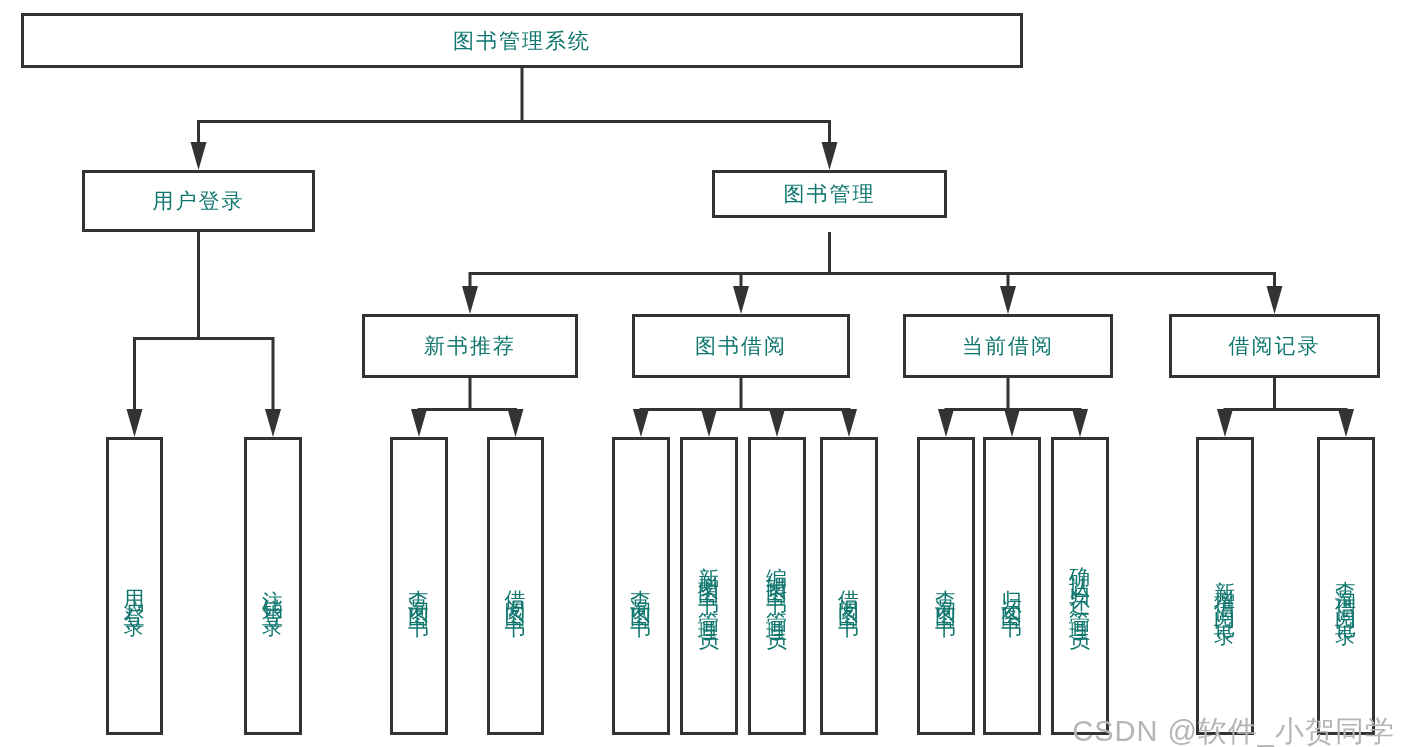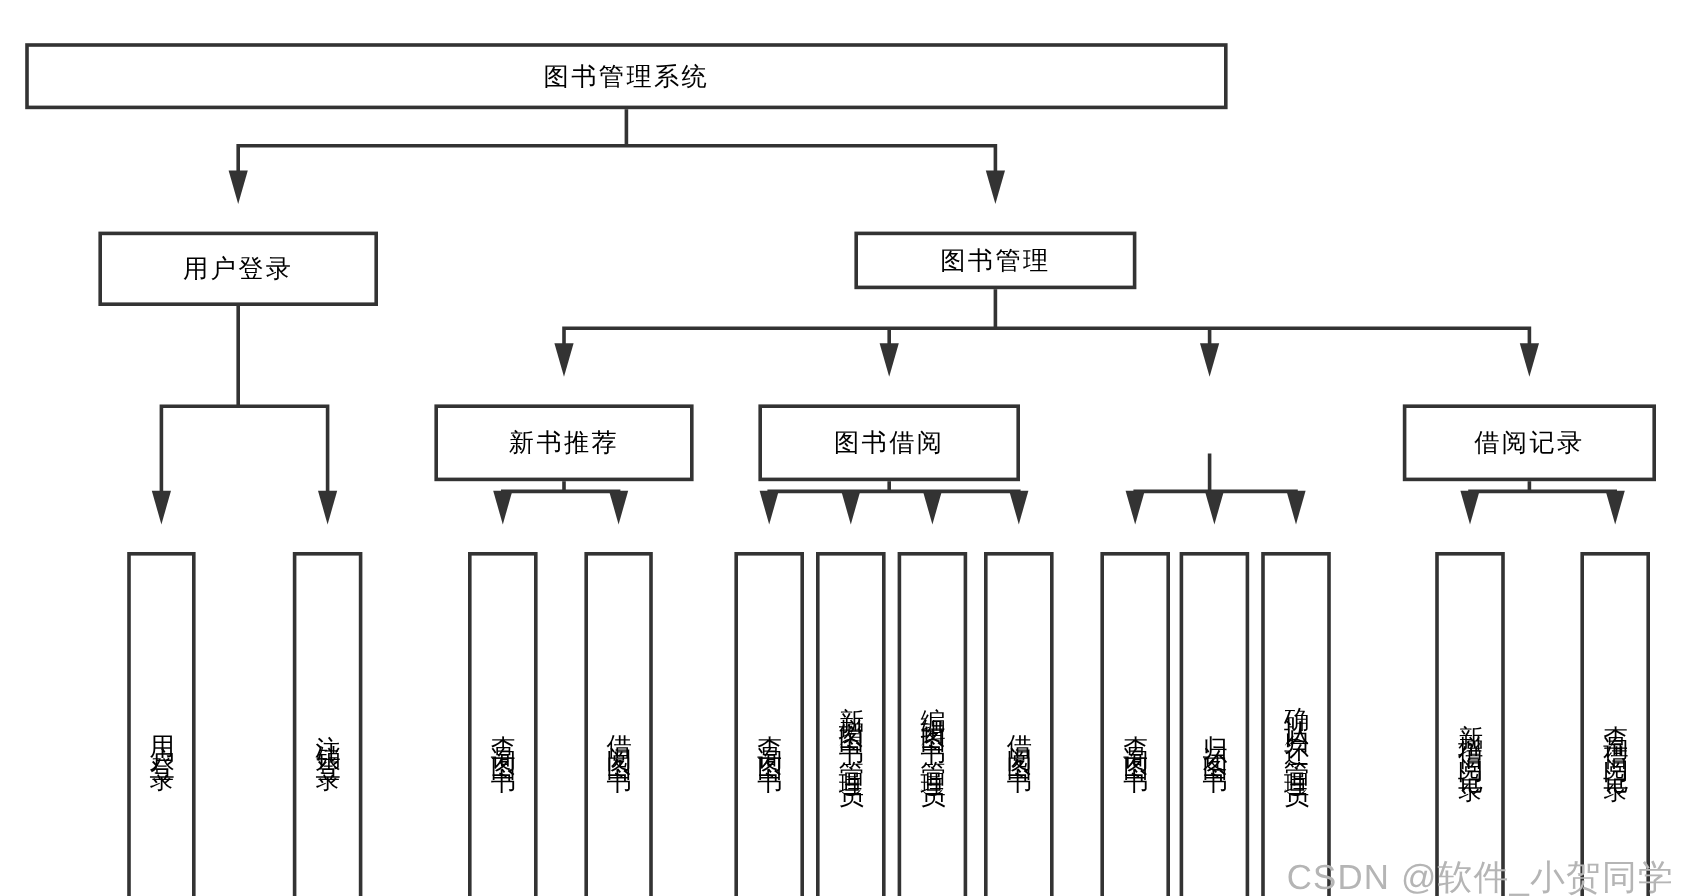--- a/index.html
+++ b/index.html
@@ -3,22 +3,21 @@
 <meta charset="utf-8">
 <style>
   html,body{margin:0;padding:0;background:#fff;}
   body{width:1405px;height:747px;font-family:"Liberation Sans",sans-serif;}
   .canvas{position:relative;width:1405px;height:747px;background:#fff;overflow:hidden;}
   .wires{position:absolute;left:0;top:0;width:1405px;height:747px;}
   .box{
     position:absolute;box-sizing:border-box;
     border:3px solid #333333;background:#ffffff;
     display:flex;align-items:center;justify-content:center;
-    color:#000000;
-    margin-top:23px;
+    color:#0f766e;
   }
   .h{font-size:21px;letter-spacing:2px;white-space:nowrap;}
   .v span{
     writing-mode:vertical-rl;text-orientation:mixed;
     font-size:21px;line-height:1;letter-spacing:9px;margin-bottom:-9px;
     white-space:nowrap;
   }
   .watermark{
     position:absolute;right:10px;top:712px;z-index:5;
     font-size:29px;color:#b5b5b5;letter-spacing:1px;white-space:nowrap;
@@ -102,20 +101,23 @@
   <div class="box h" style="left:712px;top:170px;width:235px;height:48px">
     <span>图书管理</span>
   </div>
 
   <div class="box h" style="left:362px;top:314px;width:216px;height:64px">
     <span>新书推荐</span>
   </div>
   <div class="box h" style="left:632px;top:314px;width:218px;height:64px">
     <span>图书借阅</span>
   </div>
+  <div class="box h" style="left:903px;top:314px;width:210px;height:64px">
+    <span>当前借阅</span>
+  </div>
   <div class="box h" style="left:1169px;top:314px;width:211px;height:64px">
     <span>借阅记录</span>
   </div>
 
   <div class="box v" style="left:106px;top:437px;width:57px;height:298px">
     <span>用户登录</span>
   </div>
   <div class="box v" style="left:244px;top:437px;width:58px;height:298px">
     <span>注销登录</span>
   </div>

